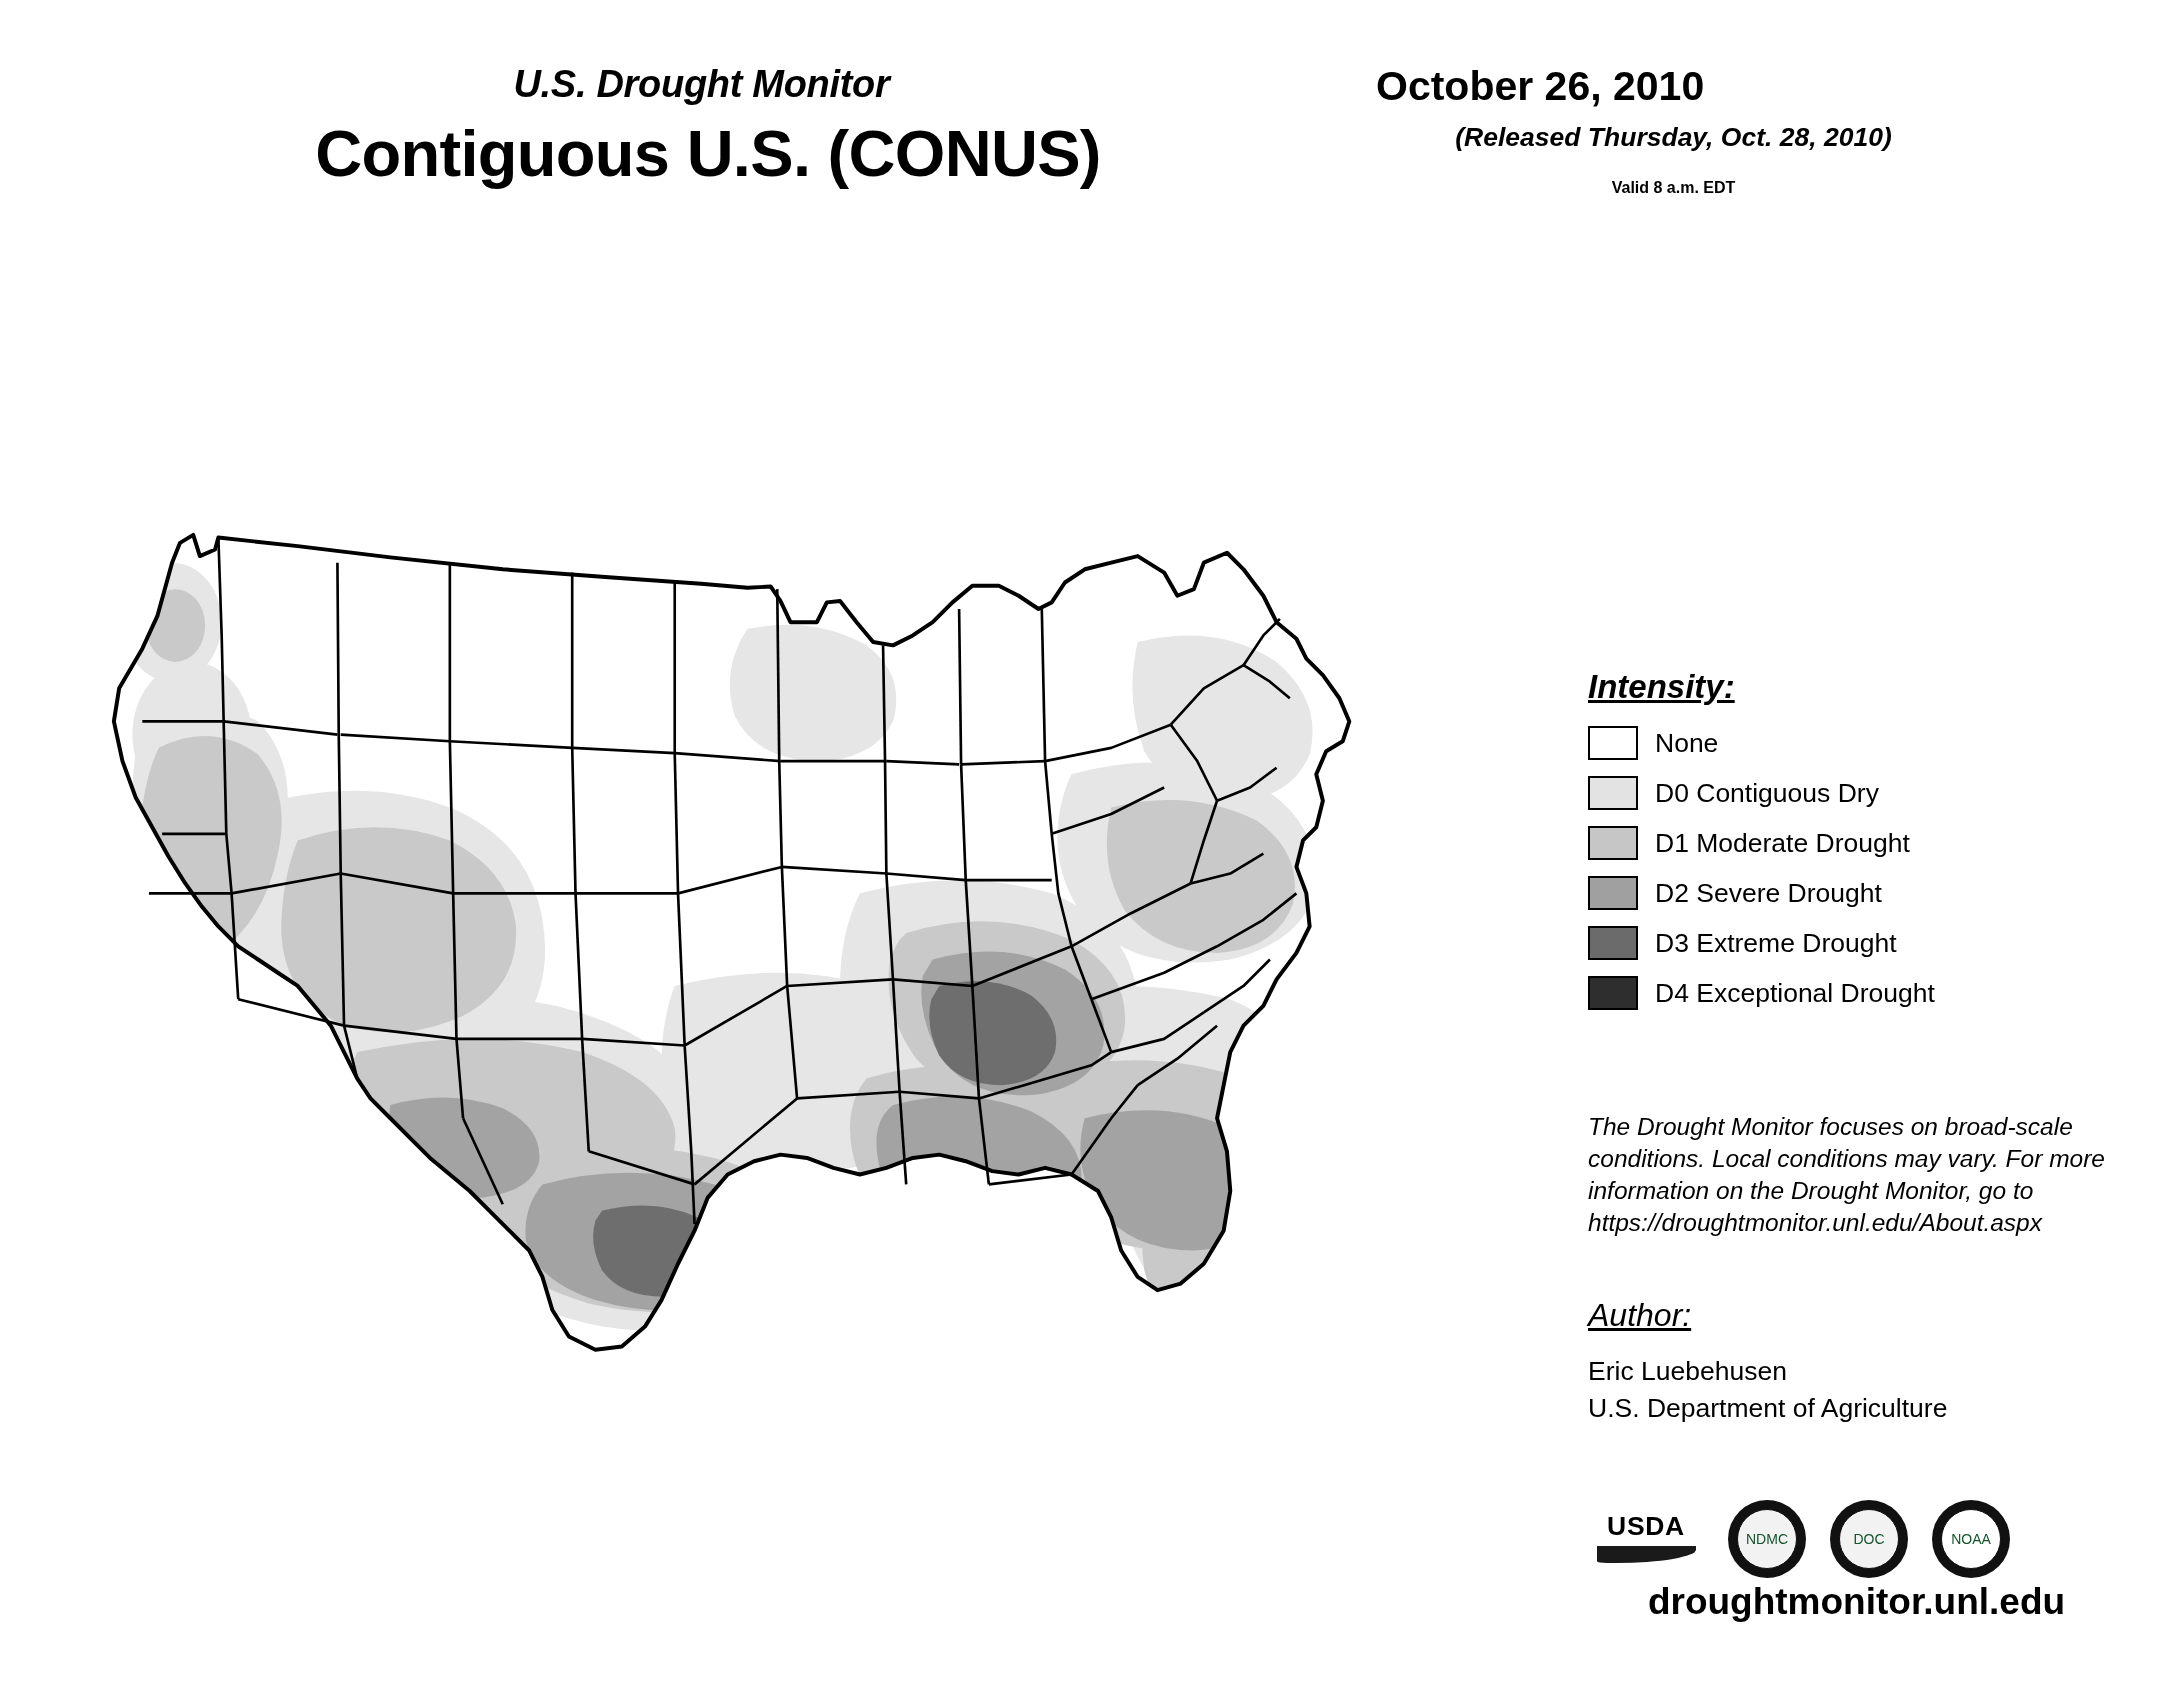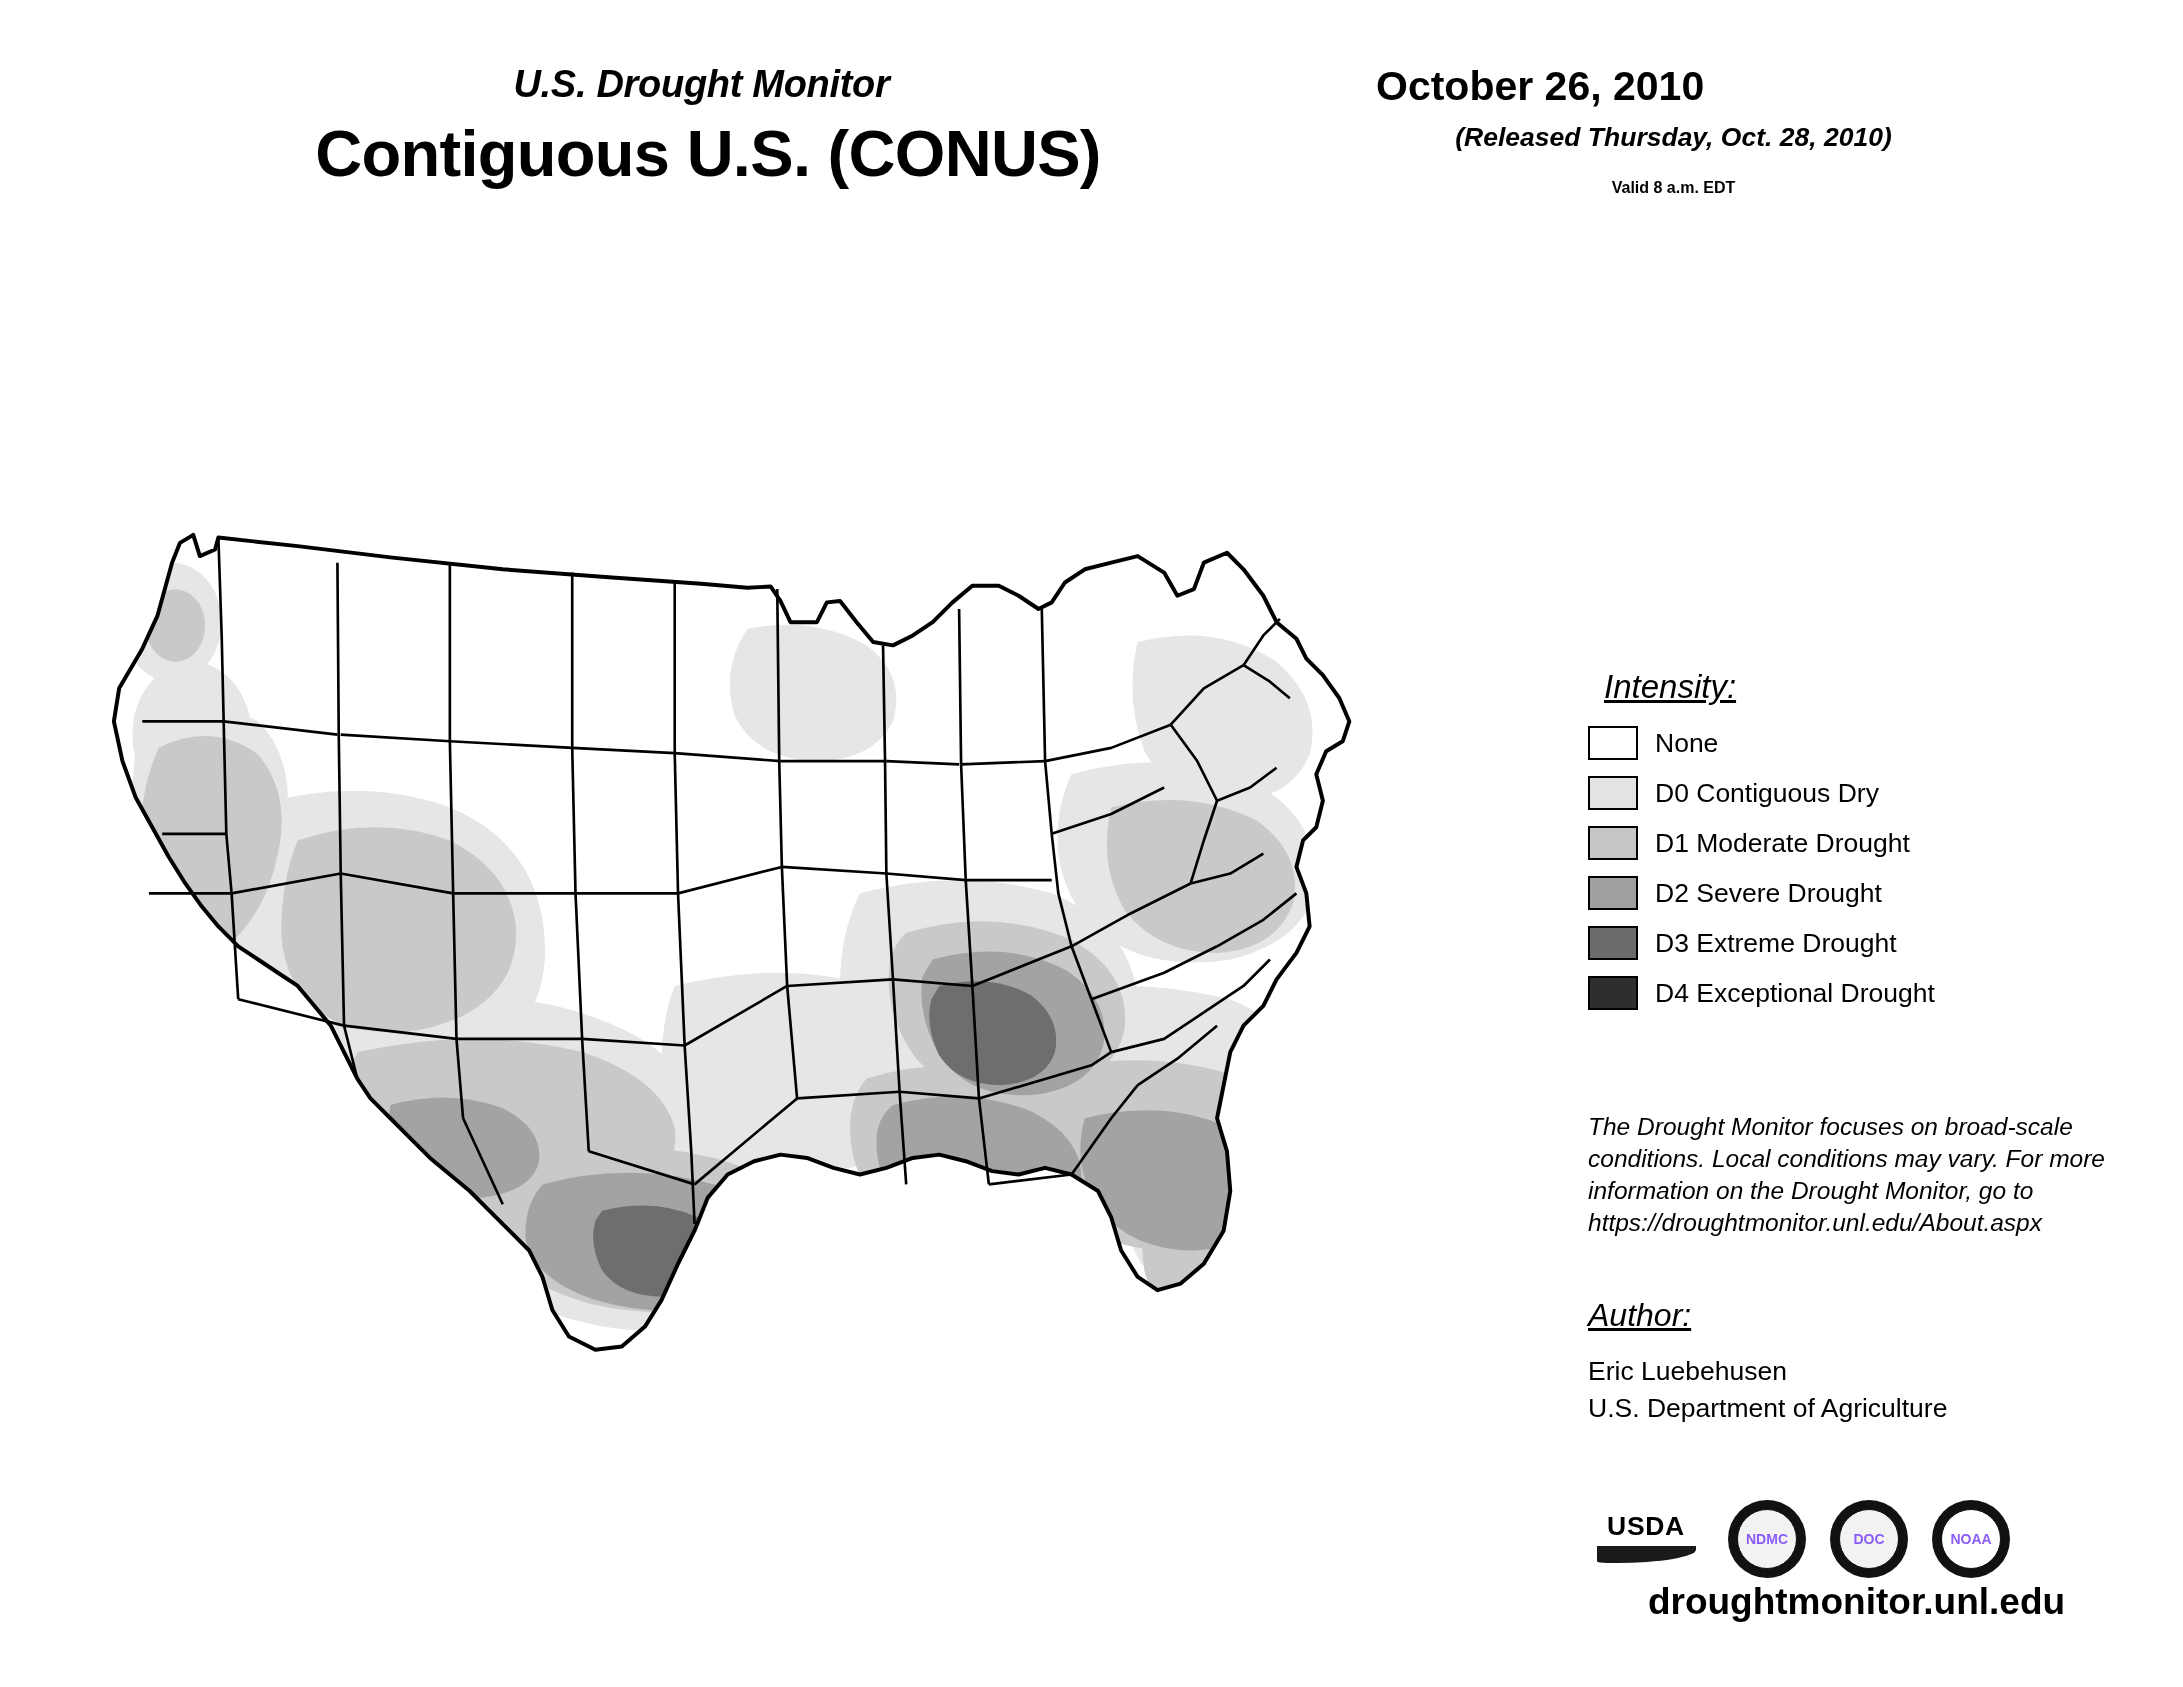--- a/index.html
+++ b/index.html
@@ -79,24 +79,23 @@
   
   #legend {
     position: absolute;
     left: 1588px;
     top: 668px;
     width: 543px;
   }
   #legend-title {
     font-style: italic;
     font-size: 33px;
-    font-weight: normal;
+    font-weight: bold;
     text-decoration: underline;
     margin-bottom: 12px;
-    margin-left: 16px;
   }
   .legend-row {
     display: flex;
     align-items: center;
     height: 50px;
   }
   .legend-swatch {
     width: 50px;
     height: 34px;
     border: 2px solid #000;
@@ -180,25 +179,25 @@
     align-items: center;
     justify-content: center;
     position: relative;
     overflow: hidden;
   }
   .logo-seal .seal-inner {
     width: 58px;
     height: 58px;
     border-radius: 50%;
     background: #f2f2f2;
-    color: #8b5cf6;
+    color: #14532d;
     display: flex;
     align-items: center;
     justify-content: center;
-    font-weight: bold;
+    font-weight: normal;
     font-size: 14px;
     text-align: center;
     line-height: 1.05;
     border: 1.3px solid #111;
   }
   .logo-seal.noaa .seal-inner { background: #ffffff; }
 
   #site-url {
     position: absolute;
     left: 1542px;

